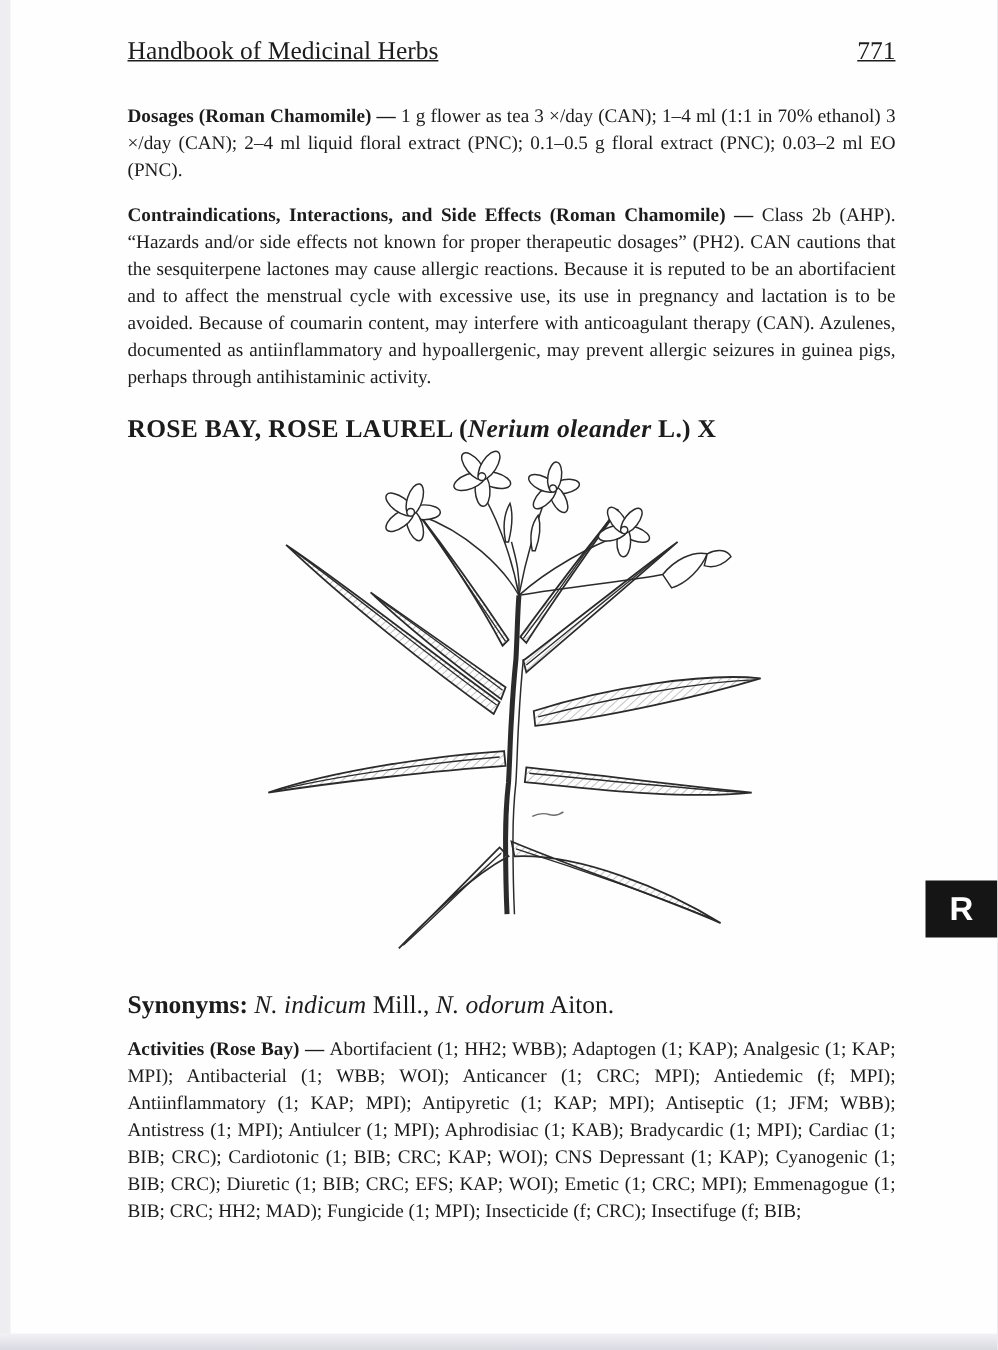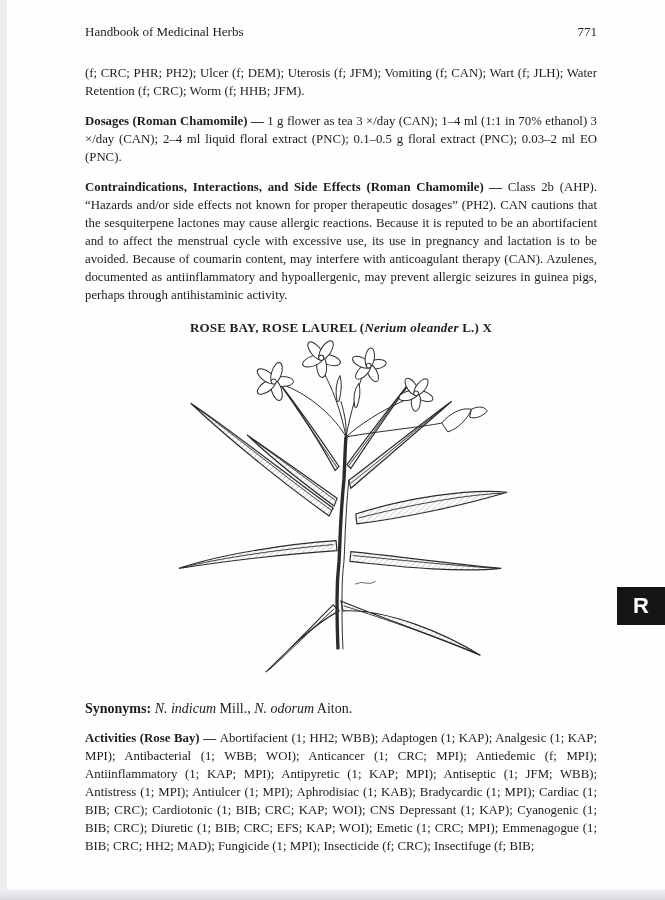--- a/index.html
+++ b/index.html
@@ -9,26 +9,26 @@
     background:#fefefe;
     overflow:hidden;
     font-family:"Liberation Serif","DejaVu Serif",serif;
     color:#1c1c1c;
   }
   .edge-left{position:absolute;left:0;top:0;width:7px;height:100%;background:#ededf2;}
   .edge-bottom{position:absolute;left:0;bottom:0;width:100%;height:11px;
     background:linear-gradient(#f2f2f6,#d9d9e1);}
   .content{position:absolute;left:85px;top:24px;width:512px;}
   .page-header{display:flex;justify-content:space-between;align-items:flex-start;
-    font-size:13px;margin-bottom:24px;}
+    font-size:17px;margin-bottom:24px;text-decoration:underline;}
   p.body{font-size:12.8px;line-height:18px;text-align:justify;margin:0 0 12px 0;}
-  p.single{font-size:14px;line-height:18px;margin:0 0 11px 0;}
+  p.single{font-size:17px;line-height:18px;margin:0 0 11px 0;}
   .b{font-weight:700;}
   .i{font-style:italic;}
-  .species-heading{text-align:center;font-size:13px;font-weight:700;
+  .species-heading{font-size:17px;font-weight:700;
     margin:16px 0 4px 0;letter-spacing:.2px;}
   .figure{width:100%;text-align:center;margin:2px 0 8px 0;}
   .figure svg{display:inline-block;}
   .side-tab{
     position:absolute;right:0;top:587px;width:48px;height:38px;
     background:#151515;color:#fff;
     display:flex;align-items:center;justify-content:center;
     font-family:"Liberation Sans","DejaVu Sans",sans-serif;
     font-weight:700;font-size:22px;
   }
@@ -45,21 +45,20 @@
   <div class="edge-left"></div>
   <div class="edge-bottom"></div>
 
   <div class="content">
 
     <div class="page-header">
       <span>Handbook of Medicinal Herbs</span>
       <span>771</span>
     </div>
 
-    <p class="body"><span>(f; CRC; PHR; PH2); Ulcer (f; DEM); Uterosis (f; JFM); Vomiting (f; CAN); Wart (f; JLH); Water Retention (f; CRC); Worm (f; HHB; JFM).</span></p>
 
     <p class="body"><span class="b">Dosages (Roman Chamomile) — </span><span>1 g flower as tea 3 ×/day (CAN); 1–4 ml (1:1 in 70% ethanol) 3 ×/day (CAN); 2–4 ml liquid floral extract (PNC); 0.1–0.5 g floral extract (PNC); 0.03–2 ml EO (PNC).</span></p>
 
     <p class="body"><span class="b">Contraindications, Interactions, and Side Effects (Roman Chamomile) — </span><span>Class 2b (AHP). “Hazards and/or side effects not known for proper therapeutic dosages” (PH2). CAN cautions that the sesquiterpene lactones may cause allergic reactions. Because it is reputed to be an abortifacient and to affect the menstrual cycle with excessive use, its use in pregnancy and lactation is to be avoided. Because of coumarin content, may interfere with anticoagulant therapy (CAN). Azulenes, documented as antiinflammatory and hypoallergenic, may prevent allergic seizures in guinea pigs, perhaps through antihistaminic activity.</span></p>
 
     <div class="species-heading"><span class="b">ROSE BAY, ROSE LAUREL (</span><span class="b i">Nerium oleander</span><span class="b"> L.) X</span></div>
 
     <div class="figure">
       <svg width="380" height="348" viewBox="0 0 380 352" role="img" aria-label="botanical-line-drawing-nerium-oleander-flowering-branch">
         <defs>

